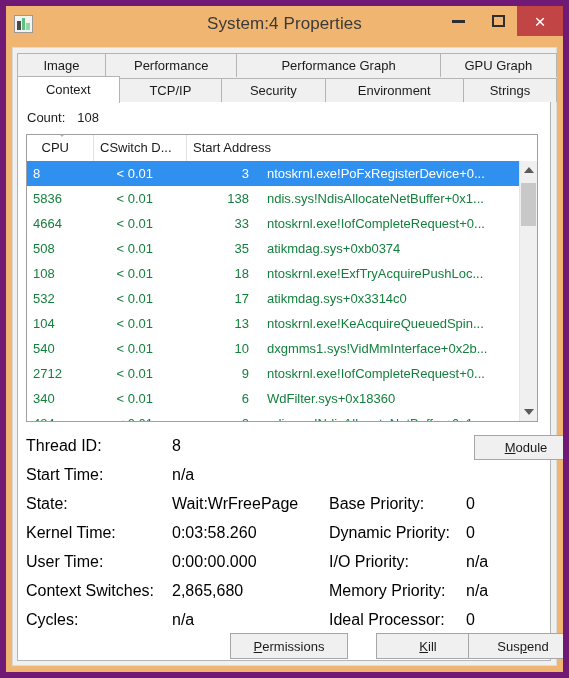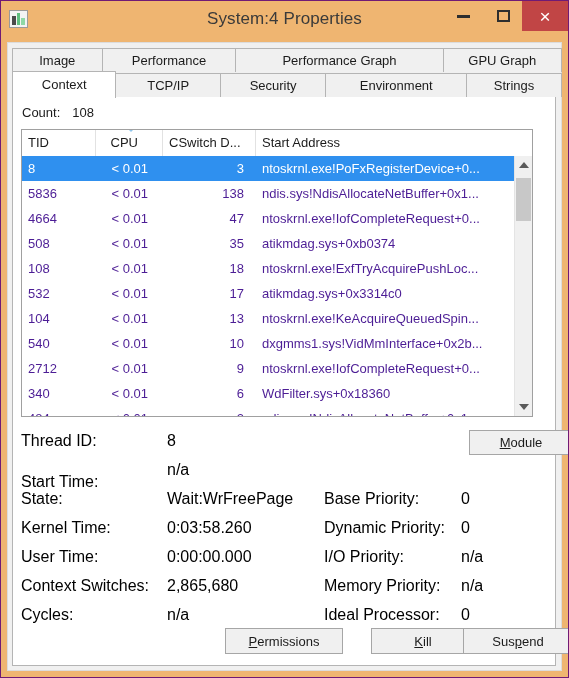--- a/index.html
+++ b/index.html
@@ -12,21 +12,21 @@
     font-family: "Liberation Sans", sans-serif;
     -webkit-font-smoothing: antialiased;
   }
 
   #window {
     position: relative;
     width: 569px;
     height: 678px;
     box-sizing: border-box;
     background: #efb571;
-    border: 1px solid #701a75;
+    border: 6px solid #701a75;
     overflow: hidden;
   }
 
   
   #titlebar {
     position: relative;
     height: 41px;
     background: #efb571;
     display: flex;
     align-items: flex-start;
@@ -217,21 +217,21 @@
     right: 18px;
     bottom: 0;
     background: #ffffff;
     overflow: hidden;
   }
   .lv-row {
     display: flex;
     height: 25px;
     align-items: center;
     font-size: 13px;
-    color: #4c1d95;
+    color: #15803d;
     cursor: default;
   }
   .lv-row.selected {
     background: #2f90ef;
     color: #ffffff;
   }
   .cell {
     box-sizing: border-box;
     padding: 0 6px;
     white-space: nowrap;
@@ -354,21 +354,20 @@
 
     <div id="tabpage">
 
       <div id="count-row">
         <span>Count:</span>
         <span>108</span>
       </div>
 
       <div id="listview">
         <div id="lv-header">
-          <div class="lv-col c-tid">TID</div>
           <div class="lv-col c-cpu">
             <span class="sort-arrow"></span>
             <span>CPU</span>
           </div>
           <div class="lv-col c-csw">CSwitch D...</div>
           <div class="lv-col c-start">Start Address</div>
         </div>
 
         <div id="lv-body">
           <div class="lv-row selected">
@@ -379,21 +378,21 @@
           </div>
           <div class="lv-row">
             <span class="cell c-tid">5836</span>
             <span class="cell c-cpu">&lt; 0.01</span>
             <span class="cell c-csw">138</span>
             <span class="cell c-start">ndis.sys!NdisAllocateNetBuffer+0x1...</span>
           </div>
           <div class="lv-row">
             <span class="cell c-tid">4664</span>
             <span class="cell c-cpu">&lt; 0.01</span>
-            <span class="cell c-csw">47</span>
+            <span class="cell c-csw">33</span>
             <span class="cell c-start">ntoskrnl.exe!IofCompleteRequest+0...</span>
           </div>
           <div class="lv-row">
             <span class="cell c-tid">508</span>
             <span class="cell c-cpu">&lt; 0.01</span>
             <span class="cell c-csw">35</span>
             <span class="cell c-start">atikmdag.sys+0xb0374</span>
           </div>
           <div class="lv-row">
             <span class="cell c-tid">108</span>
@@ -448,21 +447,21 @@
               <span class="chev"></span>
             </div>
         </div>
       </div>
 
       <div id="details">
 
         <span class="dlabel" style="left:0px;  top:4px;">Thread ID:</span>
         <span class="dvalue" style="left:146px;top:4px;">8</span>
 
-        <span class="dlabel" style="left:0px;  top:45px;">Start Time:</span>
+        <span class="dlabel" style="left:0px;  top:33px;">Start Time:</span>
         <span class="dvalue" style="left:146px;top:33px;">n/a</span>
 
         <span class="dlabel" style="left:0px;  top:62px;">State:</span>
         <span class="dvalue" style="left:146px;top:62px;">Wait:WrFreePage</span>
 
         <span class="dlabel" style="left:0px;  top:91px;">Kernel Time:</span>
         <span class="dvalue" style="left:146px;top:91px;">0:03:58.260</span>
 
         <span class="dlabel" style="left:0px;  top:120px;">User Time:</span>
         <span class="dvalue" style="left:146px;top:120px;">0:00:00.000</span>

